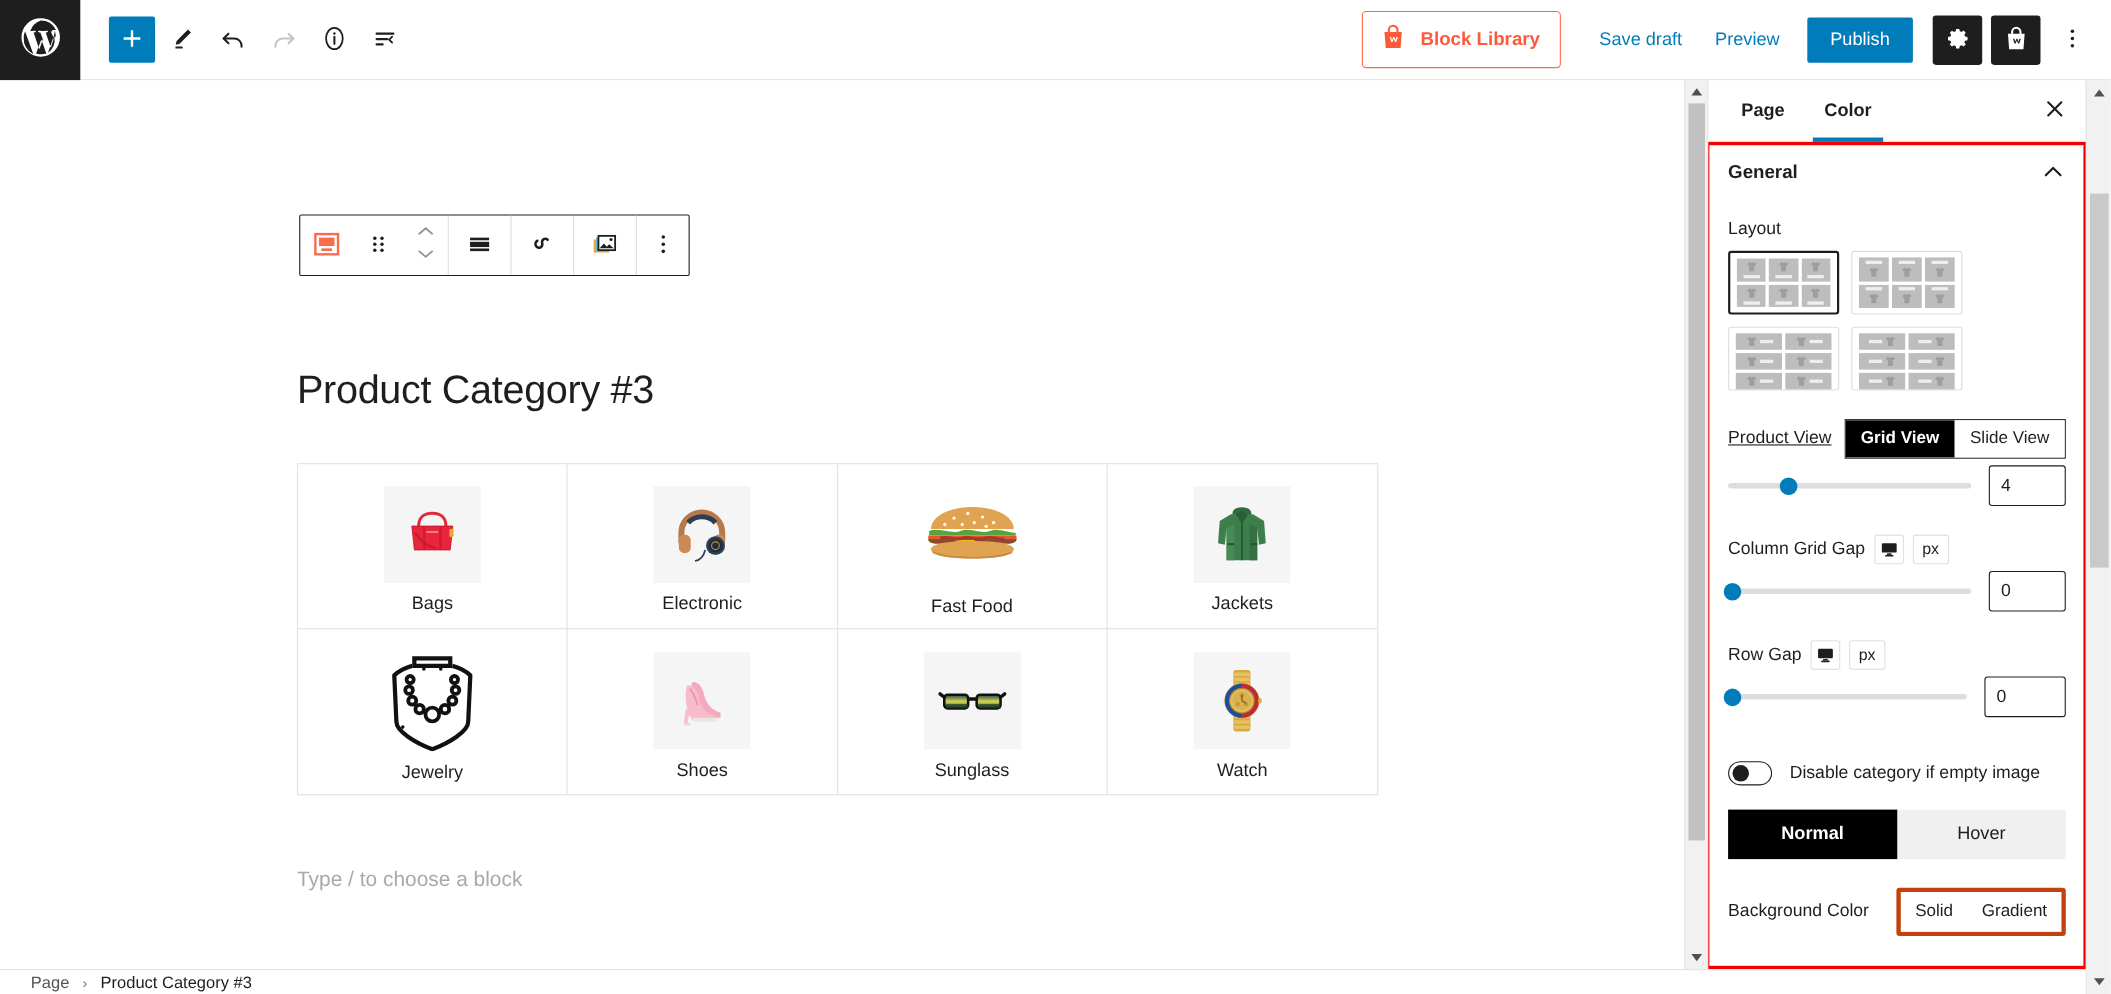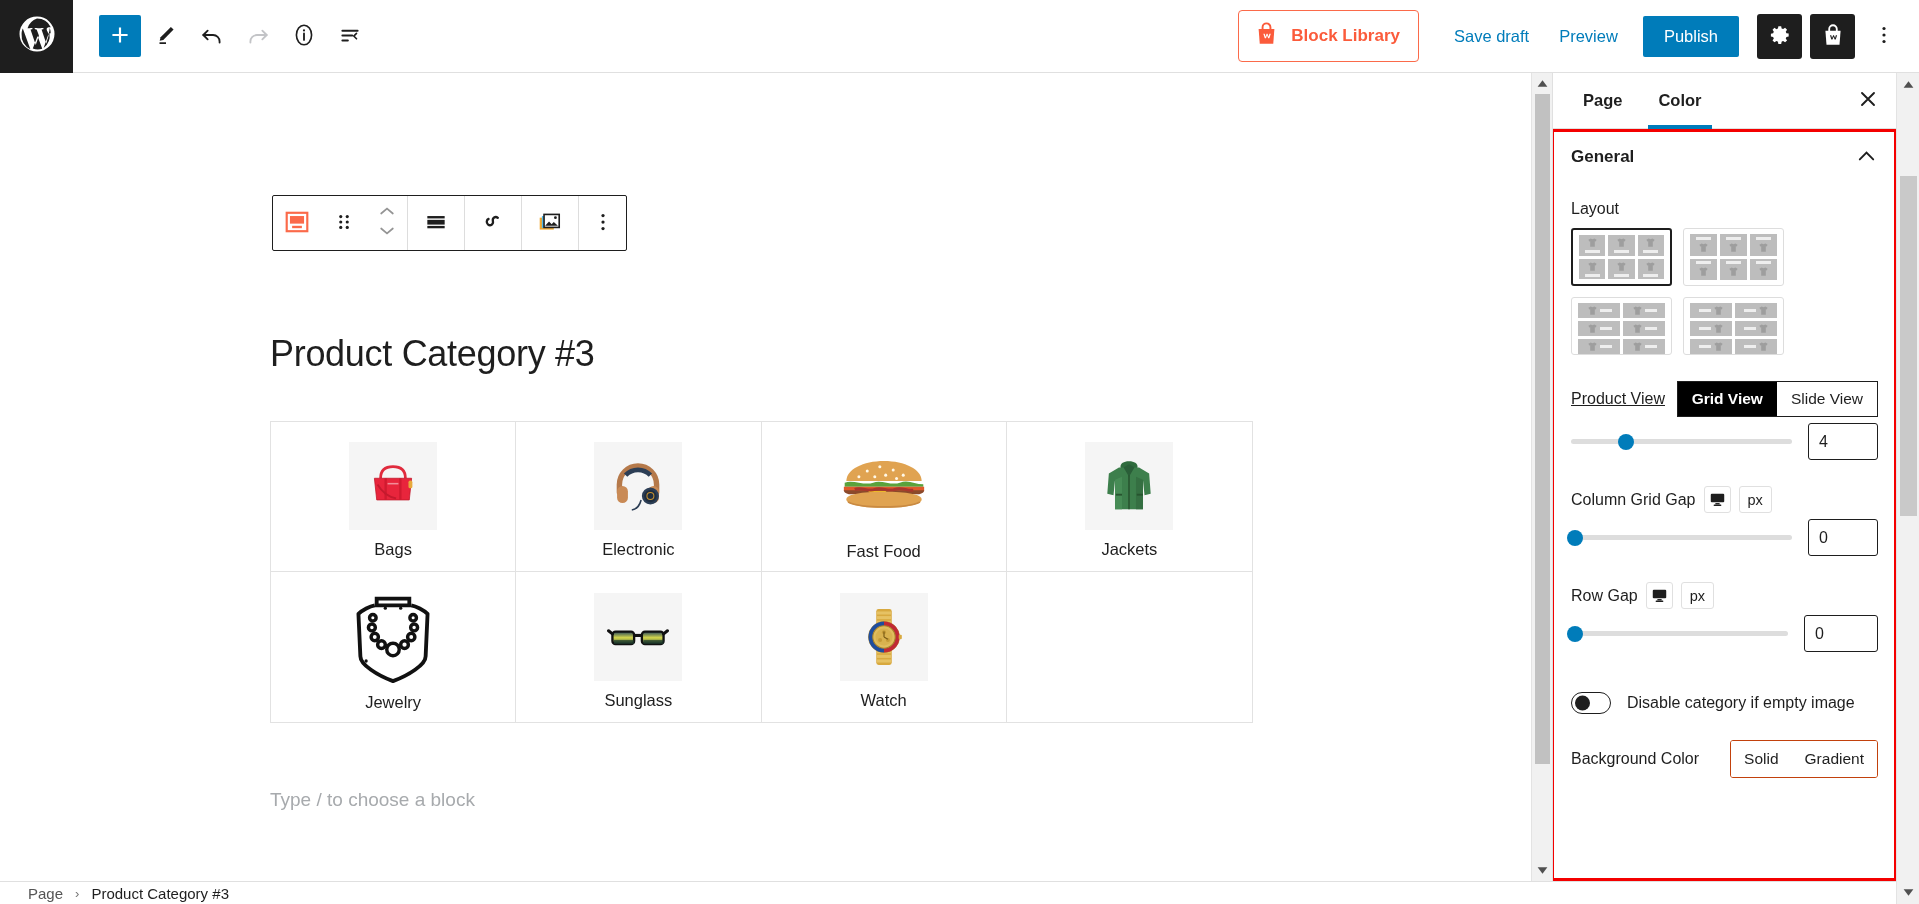--- a/index.html
+++ b/index.html
@@ -257,21 +257,21 @@
   .seg-wide { display: flex; margin-top: 22px; width: 100%; }
   .seg-wide button {
     flex: 1; border: none; padding: 13px 0; font-size: 16.5px; cursor: pointer;
     background: #f0f0f0; color: #1e1e1e; font-family: "Liberation Sans", sans-serif;
   }
   .seg-wide button.active { background: #000; color: #fff; font-weight: bold; }
 
   .bgcolor-row { display: flex; align-items: center; justify-content: space-between; margin-top: 26px; }
   .bgcolor-row .field-label { margin: 0; }
   .solid-grad {
-    display: flex; border: 1px solid #c2410c; border-radius: 3px; overflow: hidden;
+    display: flex; border: 4px solid #c2410c; border-radius: 3px; overflow: hidden;
   }
   .solid-grad button {
     border: none; background: #fff; padding: 9px 13px; font-size: 15.5px;
     color: #1e1e1e; cursor: pointer; font-family: "Liberation Sans", sans-serif;
   }
 
   
   .sb-scroll {
     position: absolute; top: 73px; left: 1896px; width: 23px; height: 831px;
     background: #f1f1f1; border-left: 1px solid #e3e3e3;
@@ -579,20 +579,33 @@
                 <circle cx="62" cy="58" r="4"></circle>
                 <circle cx="69" cy="50" r="3.8"></circle>
                 <circle cx="72" cy="40" r="3.6"></circle>
                 <circle cx="71" cy="30" r="3.4"></circle>
               </g>
             </svg>
           </div>
           <div class="cat-label">Jewelry</div>
         </div>
 
+        <div class="cat-cell">
+          <div class="cat-thumb">
+            <svg viewBox="0 0 80 80" width="62" height="62">
+              <path d="M30 18c6 0 11 6 13 16 2 9 8 17 19 20v6H36c-6-8-9-18-9-29 0-7 1-13 3-13z" fill="#f4a9bd"></path>
+              <path d="M24 22c6 0 11 6 13 16 2 9 8 17 19 20v6H30c-6-8-9-18-9-29 0-7 1-13 3-13z" fill="#f6bccb"></path>
+              <path d="M26 26c4 4 7 12 9 19" fill="none" stroke="#e08fa6" stroke-width="1.6"></path>
+              <path d="M21 50l-2 16 4 2 3-16z" fill="#f2c0ce"></path>
+              <path d="M19 66h8v3h-8z" fill="#e6dcd4"></path>
+              <path d="M30 60h28v4H30z" fill="#efe5dd"></path>
+            </svg>
+          </div>
+          <div class="cat-label">Shoes</div>
+        </div>
 
         <div class="cat-cell">
           <div class="cat-thumb">
             <svg viewBox="0 0 80 80" width="62" height="62">
               <defs>
                 <linearGradient id="lensg" x1="0" y1="0" x2="0" y2="1">
                   <stop offset="0" stop-color="#23435a"></stop>
                   <stop offset="0.5" stop-color="#d6d84b"></stop>
                   <stop offset="1" stop-color="#2a4a3a"></stop>
                 </linearGradient>
@@ -953,20 +966,24 @@
           <input class="num-input wide" type="text" value="0" style="">
         </div>
 
         <div class="toggle-row">
           <div class="toggle">
             <span class="dot"></span>
           </div>
           <span class="toggle-label">Disable category if empty image</span>
         </div>
 
+        <div class="seg-wide">
+          <button class="active">Normal</button>
+          <button>Hover</button>
+        </div>
 
         <div class="bgcolor-row">
           <span class="field-label">Background Color</span>
           <div class="solid-grad">
             <button>Solid</button>
             <button>Gradient</button>
           </div>
         </div>
       </div>
     </div>

